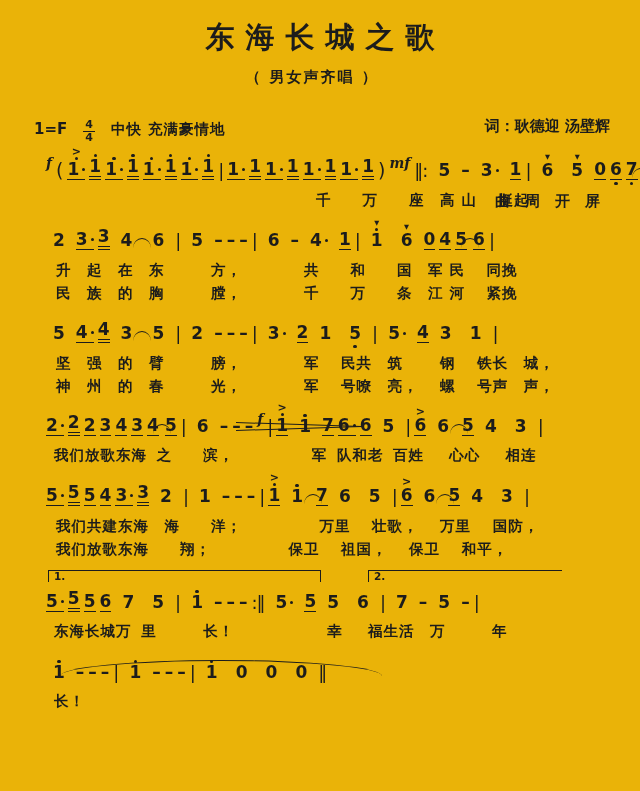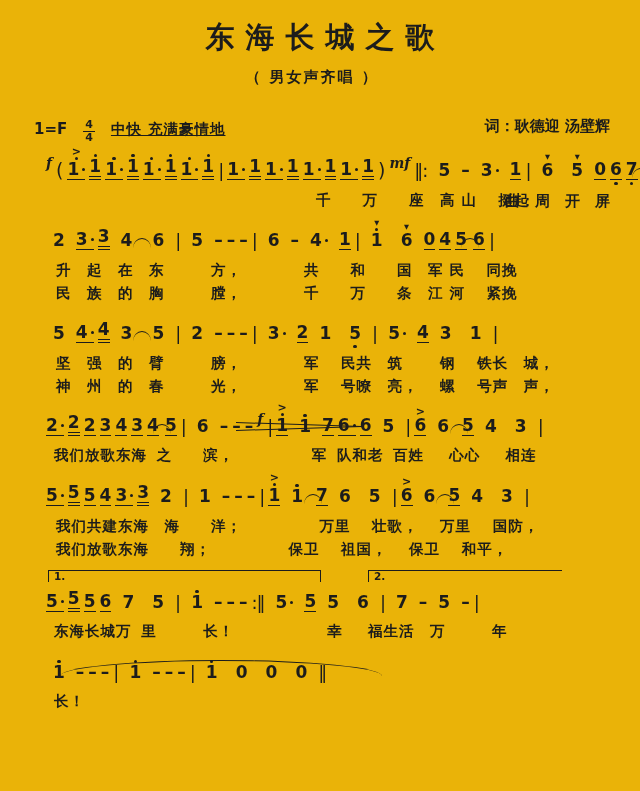--- a/index.html
+++ b/index.html
@@ -10,27 +10,27 @@
   }
   .title{
     text-align:center;font-size:29px;font-weight:bold;letter-spacing:11px;
     margin:8px 0 2px 0;text-indent:11px;
   }
   .subrow{position:relative;height:58px;}
   .subtitle{
     position:absolute;left:50%;transform:translateX(-56%);top:8px;
     font-size:15px;letter-spacing:2px;font-weight:bold;
   }
-  .credits{position:absolute;right:14px;top:4px;text-align:right;font-size:15px;font-weight:bold;line-height:25px;white-space:pre;}
+  .credits{position:absolute;right:14px;top:4px;text-align:center;font-size:15px;font-weight:bold;line-height:25px;white-space:pre;}
   .keyline{display:flex;align-items:flex-start;gap:16px;margin:2px 0 4px 18px;font-size:14.5px;font-weight:bold;}
   .keysig{font-size:15px;}
   .frac{display:inline-flex;flex-direction:column;align-items:center;font-size:11px;line-height:10px;font-weight:bold;}
   .frac .top{border-bottom:1.2px solid #1c1c1c;padding:0 2px 1px 2px;}
   .frac .bot{padding-top:1px;}
-  .tempo{letter-spacing:1px;text-decoration:underline;}
+  .tempo{letter-spacing:1px;}
 
   #score{margin-top:6px;}
   .system{position:relative;margin-bottom:7px;}
   .notes{display:flex;align-items:flex-end;padding-left:28px;height:40px;white-space:nowrap;}
 
   .tok{display:inline-flex;flex-direction:column;align-items:center;margin:0 2px;position:relative;}
   .tok.w{margin:0 9px;}
   .above{height:14px;display:flex;flex-direction:column;justify-content:flex-end;align-items:center;gap:1px;}
   .below{height:7px;display:flex;justify-content:center;align-items:flex-start;padding-top:2px;}
   .g{font-size:17px;font-weight:bold;line-height:19px;display:flex;align-items:baseline;}

